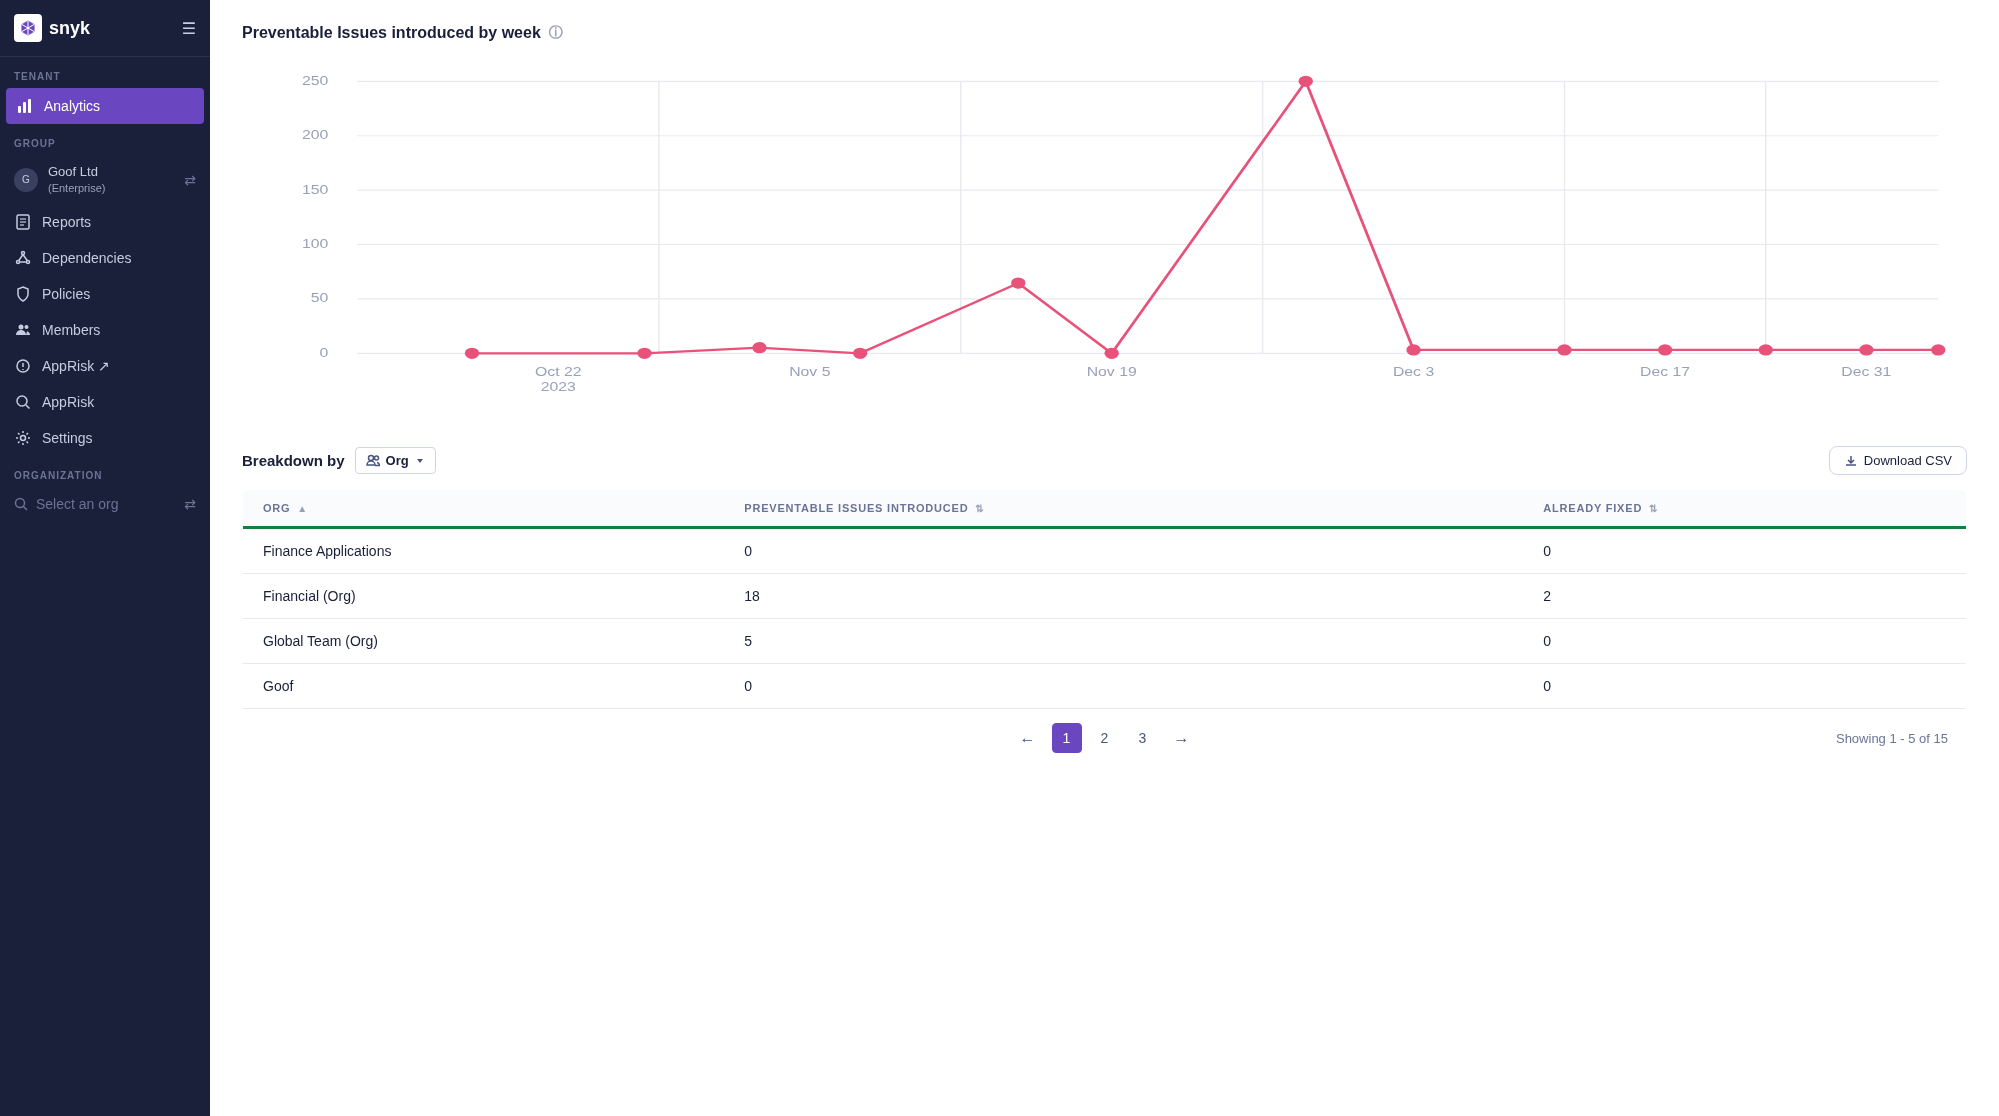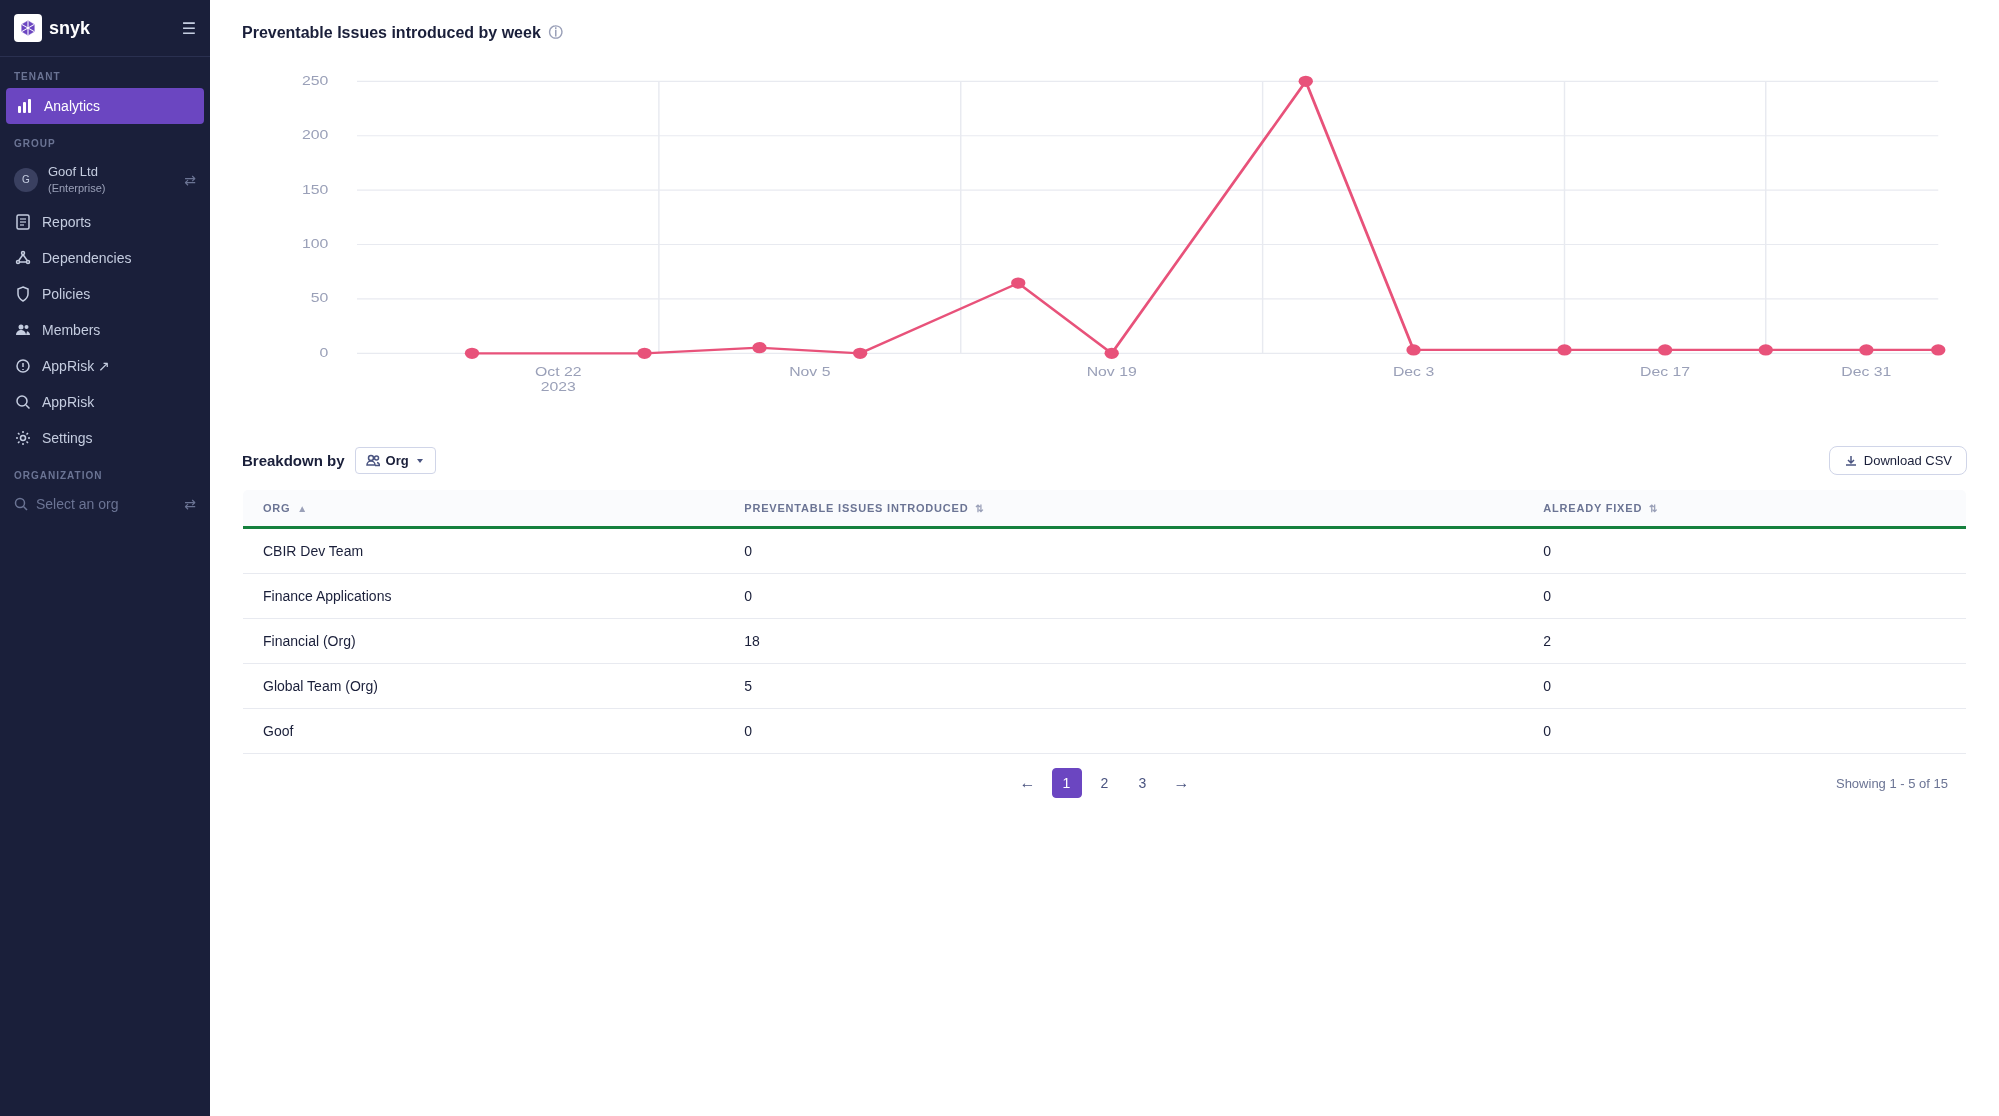--- a/index.html
+++ b/index.html
@@ -477,25 +477,20 @@
           PREVENTABLE ISSUES INTRODUCED
           <span class="sort-icon">⇅</span>
         </th>
         <th>
           ALREADY FIXED
           <span class="sort-icon">⇅</span>
         </th>
       </tr>
     </thead>
     <tbody id="table-body">
-    <tr>
-    <td>CBIR Dev Team</td>
-    <td>0</td>
-    <td>0</td>
-  </tr>
         <tr>
     <td>Finance Applications</td>
     <td>0</td>
     <td>0</td>
   </tr>
         <tr>
     <td>Financial (Org)</td>
     <td>18</td>
     <td>2</td>
   </tr>

